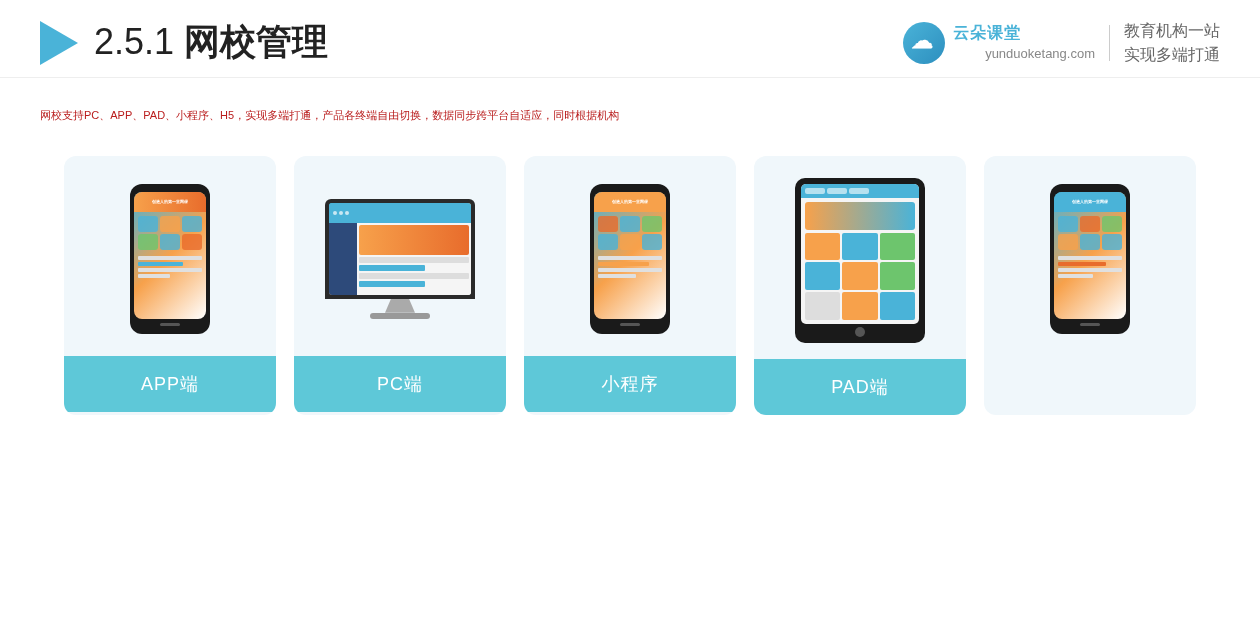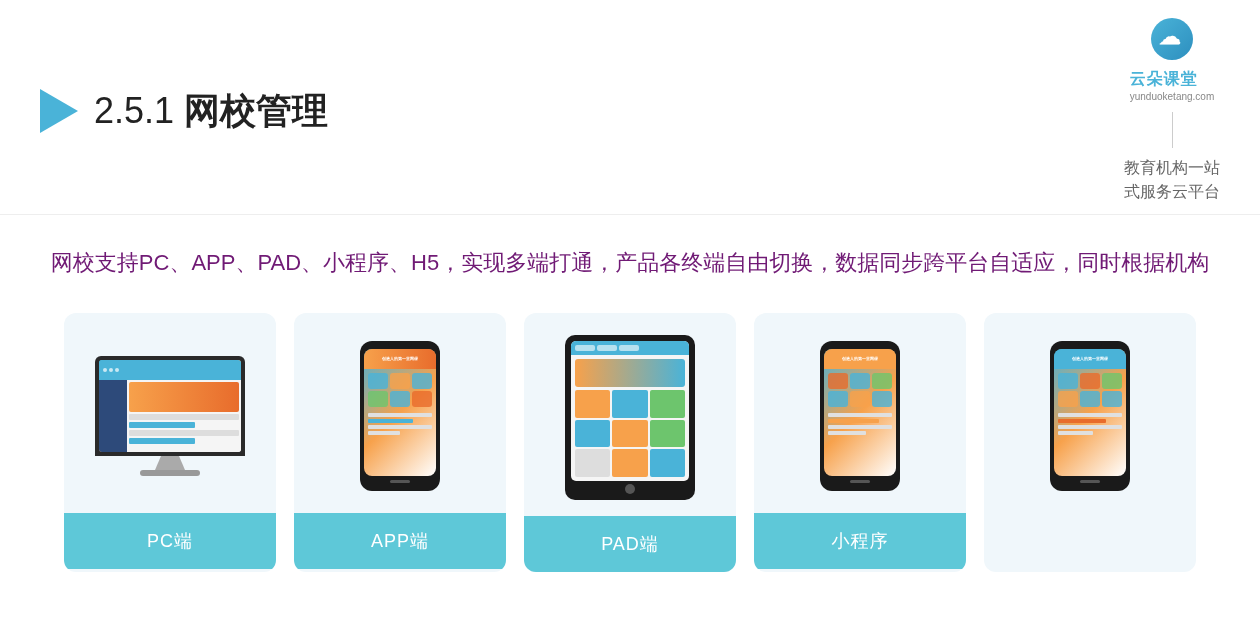--- a/index.html
+++ b/index.html
@@ -41,21 +41,20 @@
     }
     .header-right {
       display: flex;
       align-items: center;
       gap: 10px;
     }
     .brand-logo {
       display: flex;
       align-items: center;
       gap: 8px;
-      flex-direction: column;
     }
     .brand-icon {
       width: 42px;
       height: 42px;
       background: linear-gradient(135deg, #4ab3d8 0%, #2d8fbf 100%);
       border-radius: 50%;
       display: flex;
       align-items: center;
       justify-content: center;
       color: white;
@@ -79,42 +78,42 @@
       color: #555;
       line-height: 1.4;
     }
     .brand-name {
       font-size: 16px;
       color: #4ab3d8;
       font-weight: bold;
       letter-spacing: 1px;
     }
     .brand-sub {
-      font-size: 10px;
+      font-size: 13px;
       color: #888;
+      margin-left: 32px;
     }
     .brand-divider {
       width: 1px;
       height: 36px;
       background: #ccc;
       margin: 0 6px;
     }
     .brand-slogan {
       font-size: 16px;
       color: #666;
       line-height: 1.5;
     }
 
     
     .description {
       padding: 28px 40px 10px 40px;
-      font-size: 22px;
-      color: #701a75;
+      font-size: 11px;
+      color: #b91c1c;
       line-height: 1.8;
-      text-align: center;
     }
 
     
     .cards-area {
       padding: 20px 40px 20px 40px;
       display: flex;
       gap: 18px;
       justify-content: center;
     }
 
@@ -385,30 +384,59 @@
   </div>
   <div class="header-right brand-logo">
     <div class="brand-icon"></div>
     <div class="brand-text">
       <span class="brand-name">云朵课堂</span>
       <span class="brand-sub">yunduoketang.com</span>
     </div>
     <div class="brand-divider"></div>
     <div class="brand-slogan">
       <div>教育机构一站</div>
-      <div>式服务云平台</div>
+      <div>实现多端打通</div>
     </div>
   </div>
 </div>
 
 <div class="description">
   <div>网校支持PC、APP、PAD、小程序、H5，实现多端打通，产品各终端自由切换，数据同步跨平台自适应，同时根据机构</div>
 </div>
 
 <div class="cards-area">
+
+  <div class="device-card">
+    <div class="device-visual">
+      <div class="phone">
+        <div class="phone-body">
+          <div class="phone-notch"></div>
+          <div class="phone-screen">
+            <div class="phone-screen-top">创造人的第一堂网课</div>
+            <div class="phone-screen-icons">
+              <div class="phone-icon-cell"></div>
+              <div class="phone-icon-cell" style="background:#f7a14b"></div>
+              <div class="phone-icon-cell"></div>
+              <div class="phone-icon-cell" style="background:#6dc56d"></div>
+              <div class="phone-icon-cell"></div>
+              <div class="phone-icon-cell" style="background:#e86c2c"></div>
+            </div>
+            <div class="phone-screen-rows">
+              <div class="phone-row"></div>
+              <div class="phone-row" style="width:70%;background:#4ab3d8"></div>
+              <div class="phone-row"></div>
+              <div class="phone-row" style="width:50%"></div>
+            </div>
+          </div>
+          <div class="phone-home"></div>
+        </div>
+      </div>
+    </div>
+    <div class="card-label">APP端</div>
+  </div>
 
   <div class="device-card">
     <div class="device-visual">
       <div class="monitor">
         <div class="monitor-body">
           <div class="monitor-screen">
             <div class="monitor-nav">
               <div class="monitor-nav-dot"></div>
               <div class="monitor-nav-dot"></div>
               <div class="monitor-nav-dot"></div>
@@ -431,41 +459,41 @@
     </div>
     <div class="card-label">PC端</div>
   </div>
 
   <div class="device-card">
     <div class="device-visual">
       <div class="phone">
         <div class="phone-body">
           <div class="phone-notch"></div>
           <div class="phone-screen">
-            <div class="phone-screen-top">创造人的第一堂网课</div>
+            <div class="phone-screen-top" style="background:#f7a14b">创造人的第一堂网课</div>
             <div class="phone-screen-icons">
-              <div class="phone-icon-cell"></div>
+              <div class="phone-icon-cell" style="background:#e86c2c"></div>
+              <div class="phone-icon-cell"></div>
+              <div class="phone-icon-cell" style="background:#6dc56d"></div>
+              <div class="phone-icon-cell" style="background:#4ab3d8"></div>
               <div class="phone-icon-cell" style="background:#f7a14b"></div>
               <div class="phone-icon-cell"></div>
-              <div class="phone-icon-cell" style="background:#6dc56d"></div>
-              <div class="phone-icon-cell"></div>
-              <div class="phone-icon-cell" style="background:#e86c2c"></div>
             </div>
             <div class="phone-screen-rows">
               <div class="phone-row"></div>
-              <div class="phone-row" style="width:70%;background:#4ab3d8"></div>
+              <div class="phone-row" style="width:80%;background:#f7a14b"></div>
               <div class="phone-row"></div>
-              <div class="phone-row" style="width:50%"></div>
+              <div class="phone-row" style="width:60%"></div>
             </div>
           </div>
           <div class="phone-home"></div>
         </div>
       </div>
     </div>
-    <div class="card-label">APP端</div>
+    <div class="card-label">小程序</div>
   </div>
 
   <div class="device-card">
     <div class="device-visual">
       <div class="tablet">
         <div class="tablet-body">
           <div class="tablet-screen">
             <div class="tablet-nav">
               <div class="tablet-nav-item"></div>
               <div class="tablet-nav-item"></div>
@@ -492,49 +520,20 @@
     </div>
     <div class="card-label">PAD端</div>
   </div>
 
   <div class="device-card">
     <div class="device-visual">
       <div class="phone">
         <div class="phone-body">
           <div class="phone-notch"></div>
           <div class="phone-screen">
-            <div class="phone-screen-top" style="background:#f7a14b">创造人的第一堂网课</div>
-            <div class="phone-screen-icons">
-              <div class="phone-icon-cell" style="background:#e86c2c"></div>
-              <div class="phone-icon-cell"></div>
-              <div class="phone-icon-cell" style="background:#6dc56d"></div>
-              <div class="phone-icon-cell" style="background:#4ab3d8"></div>
-              <div class="phone-icon-cell" style="background:#f7a14b"></div>
-              <div class="phone-icon-cell"></div>
-            </div>
-            <div class="phone-screen-rows">
-              <div class="phone-row"></div>
-              <div class="phone-row" style="width:80%;background:#f7a14b"></div>
-              <div class="phone-row"></div>
-              <div class="phone-row" style="width:60%"></div>
-            </div>
-          </div>
-          <div class="phone-home"></div>
-        </div>
-      </div>
-    </div>
-    <div class="card-label">小程序</div>
-  </div>
-
-  <div class="device-card">
-    <div class="device-visual">
-      <div class="phone">
-        <div class="phone-body">
-          <div class="phone-notch"></div>
-          <div class="phone-screen">
             <div class="phone-screen-top" style="background:#4ab3d8">创造人的第一堂网课</div>
             <div class="phone-screen-icons">
               <div class="phone-icon-cell"></div>
               <div class="phone-icon-cell" style="background:#e86c2c"></div>
               <div class="phone-icon-cell" style="background:#6dc56d"></div>
               <div class="phone-icon-cell" style="background:#f7a14b"></div>
               <div class="phone-icon-cell"></div>
               <div class="phone-icon-cell" style="background:#4ab3d8"></div>
             </div>
             <div class="phone-screen-rows">

